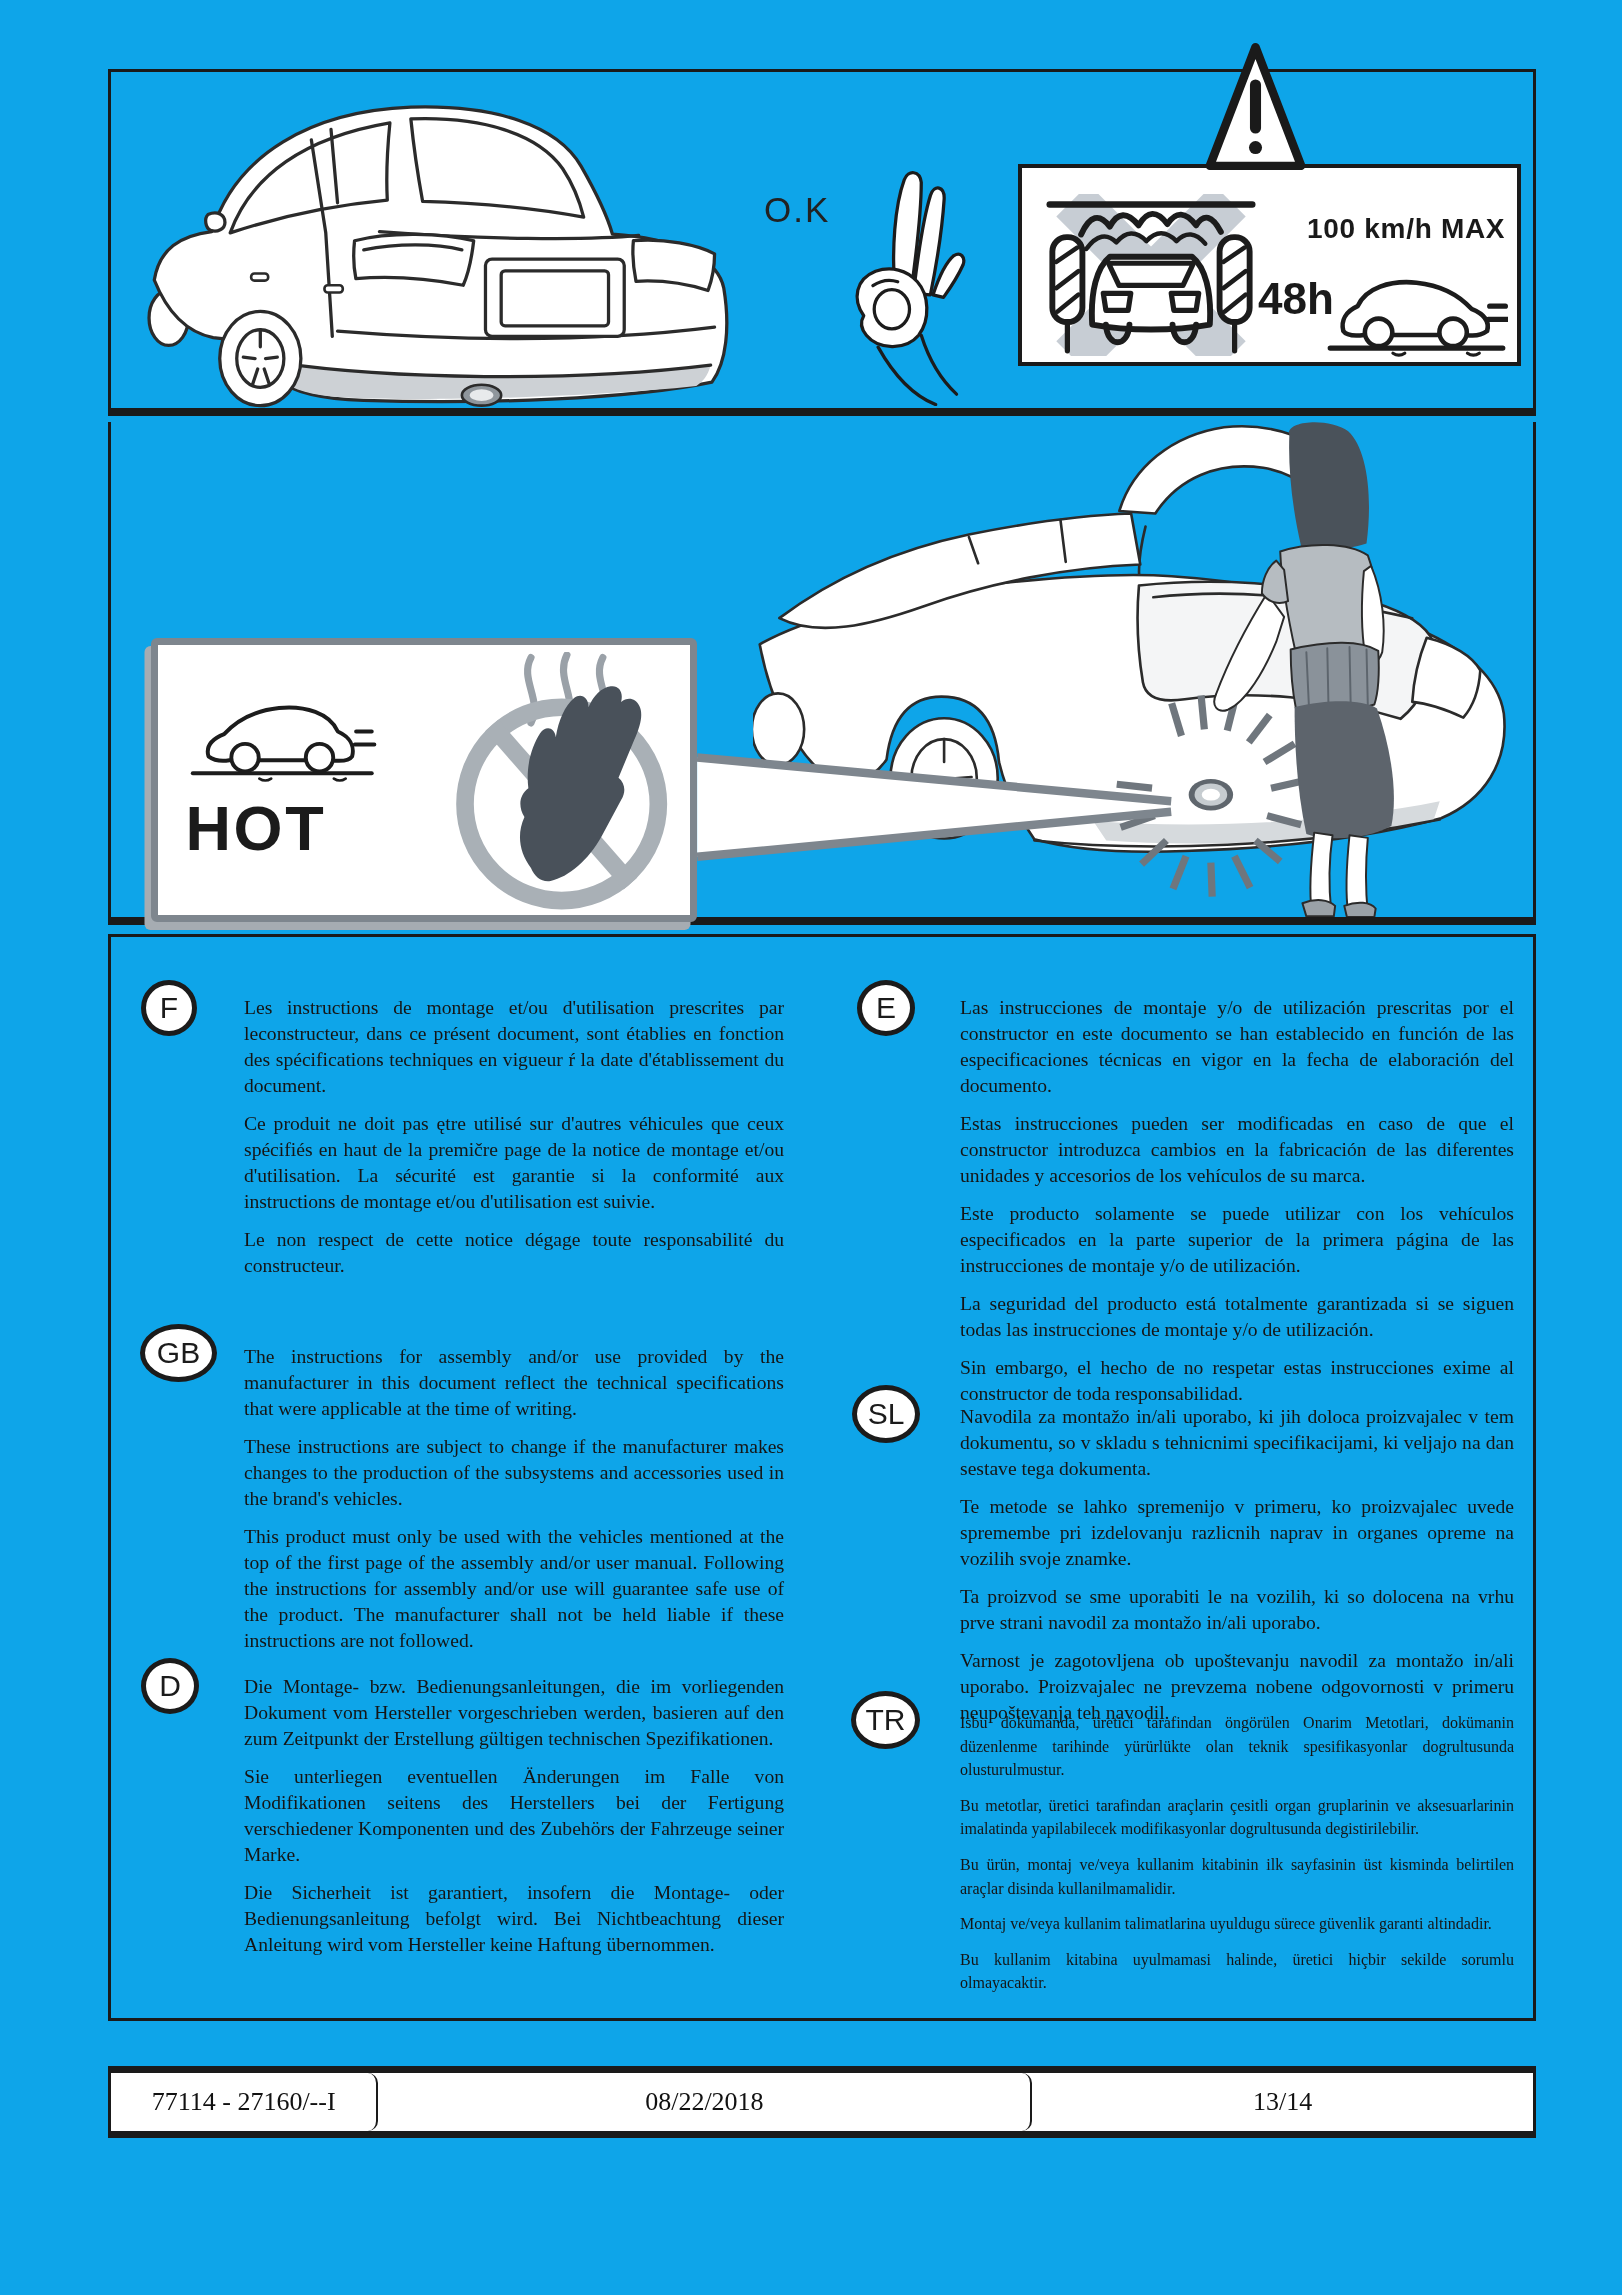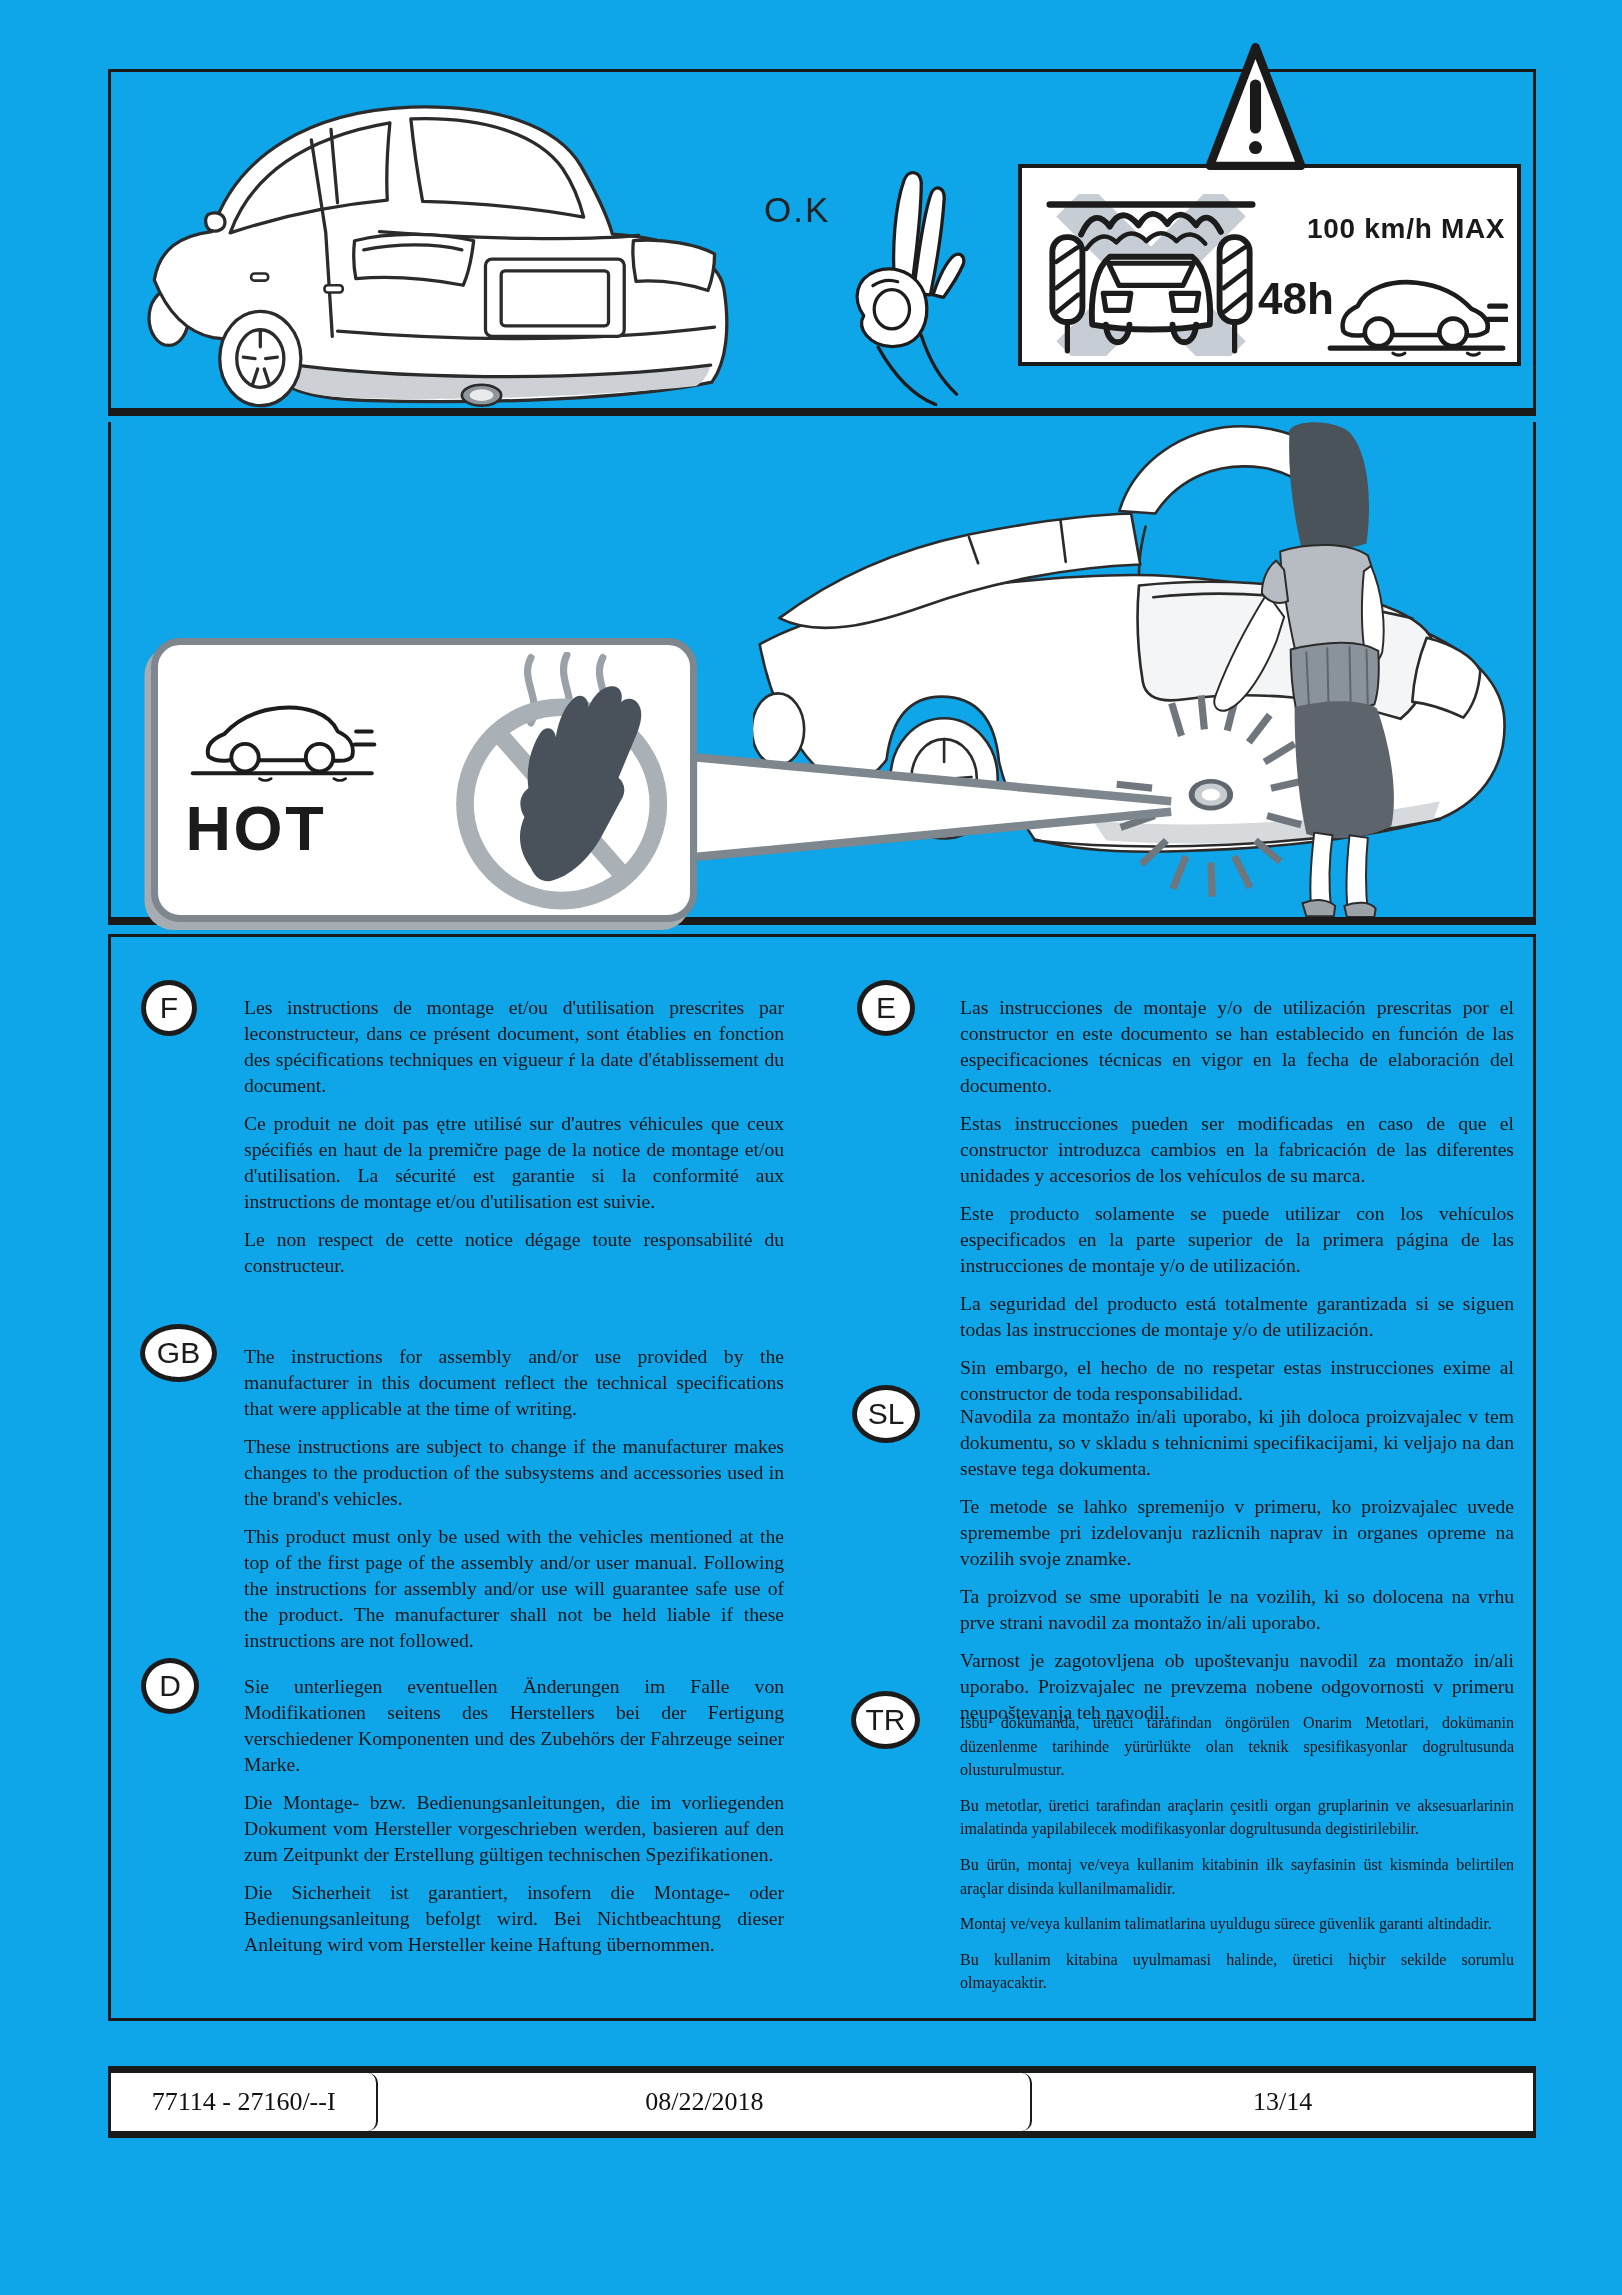--- a/index.html
+++ b/index.html
@@ -13,21 +13,21 @@
            border-left:3.9px solid #1a1a1a;border-right:3.9px solid #1a1a1a;border-bottom:8.5px solid #1a1a1a;}
   .box-text{left:108px;top:934px;width:1422px;height:1081px;border:3.9px solid #1a1a1a;}
   
   .ok-label{left:764px;top:190px;font-size:35px;font-weight:500;letter-spacing:2px;color:#222;}
   .warn-panel{left:1018px;top:164px;width:495px;height:194px;border:4.6px solid #1a1a1a;background:#fff;}
   .big-label{font-weight:700;color:#1a1a1a;}
   .label-48h{left:1258px;top:274px;font-size:44px;}
   .label-speed{left:1307px;top:213px;font-size:28px;letter-spacing:0.7px;}
   
   .hot-bubble{left:151px;top:638px;width:532px;height:270px;background:#fff;
-              border:7.2px solid #7e868e;border-radius:29px;
+              border:7.2px solid #7e868e;border-radius:6px;
               box-shadow:-6.5px 7.9px 0 #a6acb2;}
   .hot-label{left:27.5px;top:147px;font-size:63px;font-weight:700;letter-spacing:2.6px;color:#1b1b1b;}
   
   .badge{display:flex;align-items:center;justify-content:center;
          border:5.2px solid #1b1b1b;border-radius:50%;
          font-size:30px;font-weight:500;color:#1b1b1b;background:#fff;box-sizing:border-box;}
   .lang-text{font-family:"Liberation Serif","DejaVu Serif",serif;font-size:19.6px;line-height:26px;
              text-align:justify;color:#151515;}
   .lang-text p{margin:12px;}
   .lang-text.small{font-size:16px;line-height:23.6px;}
@@ -254,22 +254,22 @@
   <div class="abs lang-text" style="left:232px;top:1332px;width:564px">
     <p>The instructions for assembly and/or use provided by the manufacturer in this document reflect the technical specifications that were applicable at the time of writing.</p>
     <p>These instructions are subject to change if the manufacturer makes changes to the production of the subsystems and accessories used in the brand's vehicles.</p>
     <p>This product must only be used with the vehicles mentioned at the top of the first page of the assembly and/or user manual. Following the instructions for assembly and/or use will guarantee safe use of the product. The manufacturer shall not be held liable if these instructions are not followed.</p>
   </div>
 
   <div class="abs badge" style="left:141px;top:1658px;width:58px;height:56px">
       <span>D</span>
     </div>
   <div class="abs lang-text" style="left:232px;top:1662px;width:564px">
+    <p>Die Montage- bzw. Bedienungsanleitungen, die im vorliegenden Dokument vom Hersteller vorgeschrieben werden, basieren auf den zum Zeitpunkt der Erstellung gültigen technischen Spezifikationen.</p>
     <p>Sie unterliegen eventuellen Änderungen im Falle von Modifikationen seitens des Herstellers bei der Fertigung verschiedener Komponenten und des Zubehörs der Fahrzeuge seiner Marke.</p>
-    <p>Die Montage- bzw. Bedienungsanleitungen, die im vorliegenden Dokument vom Hersteller vorgeschrieben werden, basieren auf den zum Zeitpunkt der Erstellung gültigen technischen Spezifikationen.</p>
     <p>Die Sicherheit ist garantiert, insofern die Montage- oder Bedienungsanleitung befolgt wird. Bei Nichtbeachtung dieser Anleitung wird vom Hersteller keine Haftung übernommen.</p>
   </div>
 
   <div class="abs badge" style="left:857px;top:980px;width:58px;height:56px">
       <span>E</span>
     </div>
   <div class="abs lang-text" style="left:948px;top:983px;width:578px">
     <p>Las instrucciones de montaje y/o de utilización prescritas por el constructor en este documento se han establecido en función de las especificaciones técnicas en vigor en la fecha de elaboración del documento.</p>
     <p>Estas instrucciones pueden ser modificadas en caso de que el constructor introduzca cambios en la fabricación de las diferentes unidades y accesorios de los vehículos de su marca.</p>
     <p>Este producto solamente se puede utilizar con los vehículos especificados en la parte superior de la primera página de las instrucciones de montaje y/o de utilización.</p>

